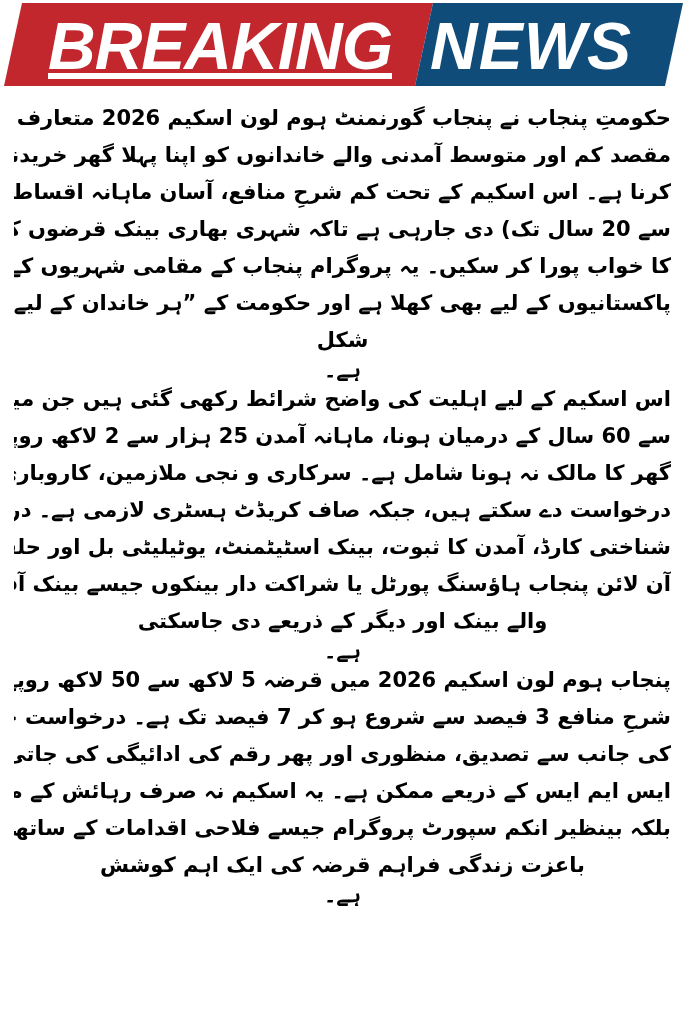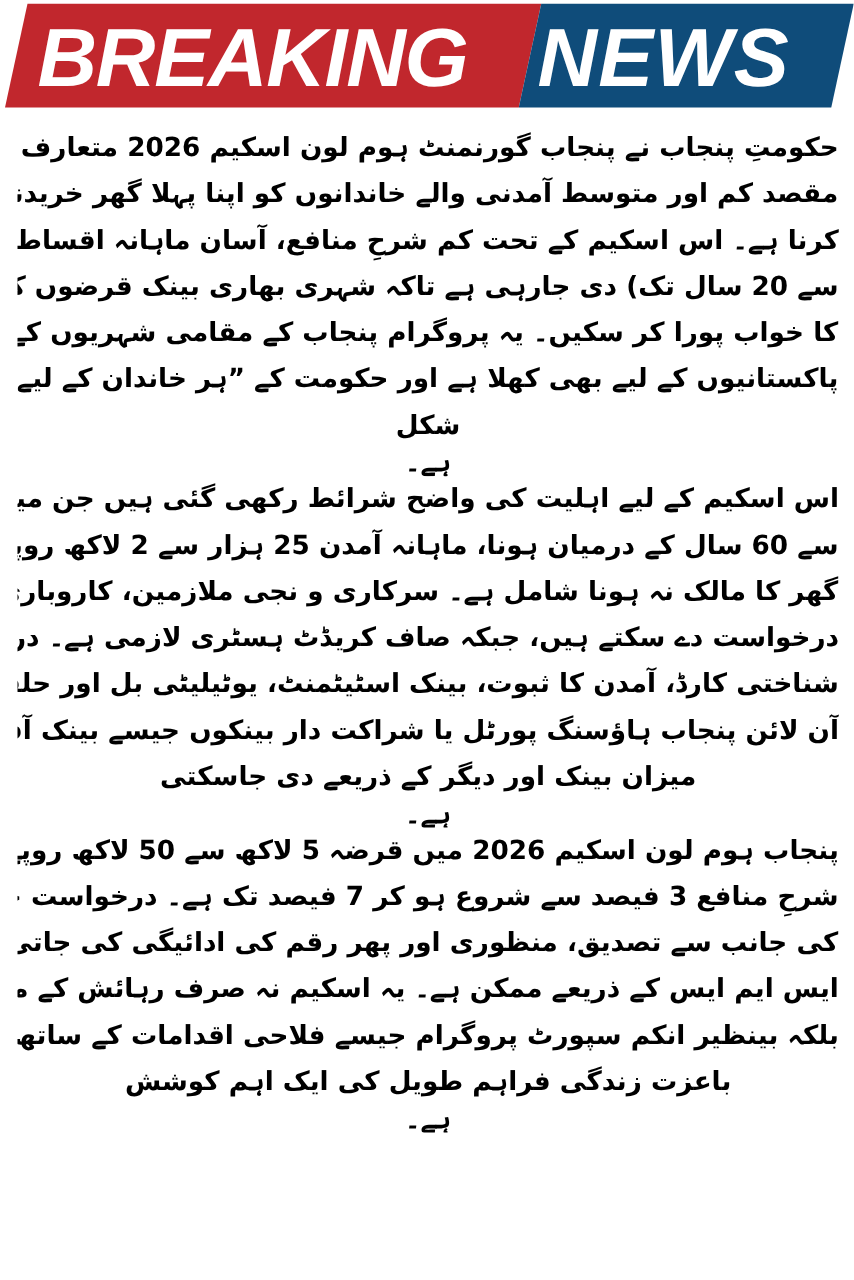--- a/index.html
+++ b/index.html
@@ -34,22 +34,23 @@
       font-weight: bold;
       font-style: italic;
       font-size: 66px;
       color: #ffffff;
       letter-spacing: 0px;
       white-space: nowrap;
     }
     .banner-word.breaking {
       left: 30px;
       width: 380px;
-      text-align: left;
+      text-align: center;
       letter-spacing: -1px;
+      text-decoration: underline;
     }
     .banner-word.news {
       left: 430px;
       width: 230px;
       letter-spacing: 1px;
     }
     .article {
       position: absolute;
       left: 14px;
       top: 100px;
@@ -104,26 +105,26 @@
     <span class="line last short">ہے۔</span>
   </div>
 
   <div class="para">
     <span class="line">اس اسکیم کے لیے اہلیت کی واضح شرائط رکھی گئی ہیں جن میں پنجاب کا رہائشی ہونا، عمر 25</span>
     <span class="line">سے 60 سال کے درمیان ہونا، ماہانہ آمدن 25 ہزار سے 2 لاکھ روپے تک ہونا اور پہلے سے</span>
     <span class="line">گھر کا مالک نہ ہونا شامل ہے۔ سرکاری و نجی ملازمین، کاروباری افراد اور اوورسیز پاکستانی</span>
     <span class="line">درخواست دے سکتے ہیں، جبکہ صاف کریڈٹ ہسٹری لازمی ہے۔ درخواست کے لیے</span>
     <span class="line">شناختی کارڈ، آمدن کا ثبوت، بینک اسٹیٹمنٹ، یوٹیلیٹی بل اور حلف نامہ درکار ہوگا۔ درخواست</span>
     <span class="line">آن لائن پنجاب ہاؤسنگ پورٹل یا شراکت دار بینکوں جیسے بینک آف پنجاب، حبیب بینک،</span>
-    <span class="line last">میزان بینک اور دیگر کے ذریعے دی جاسکتی</span>
+    <span class="line last">والے بینک اور دیگر کے ذریعے دی جاسکتی</span>
     <span class="line last short">ہے۔</span>
   </div>
 
   <div class="para">
     <span class="line">پنجاب ہوم لون اسکیم 2026 میں قرضہ 5 لاکھ سے 50 لاکھ روپے تک دیا جائے گا، جس پر</span>
     <span class="line">شرحِ منافع 3 فیصد سے شروع ہو کر 7 فیصد تک ہے۔ درخواست جمع کروانے کے بعد بینک</span>
     <span class="line">کی جانب سے تصدیق، منظوری اور پھر رقم کی ادائیگی کی جاتی ہے، جس کی نگرانی آن لائن اور</span>
     <span class="line">ایس ایم ایس کے ذریعے ممکن ہے۔ یہ اسکیم نہ صرف رہائش کے مسئلے کا حل پیش کرتی ہے</span>
     <span class="line">بلکہ بینظیر انکم سپورٹ پروگرام جیسے فلاحی اقدامات کے ساتھ مل کر عوام کو معاشی تحفظ اور</span>
-    <span class="line last">باعزت زندگی فراہم طویل کی ایک اہم کوشش</span>
+    <span class="line last">باعزت زندگی فراہم قرضہ کی ایک اہم کوشش</span>
     <span class="line last short">ہے۔</span>
   </div>
 </div>
 
 </body></html>

